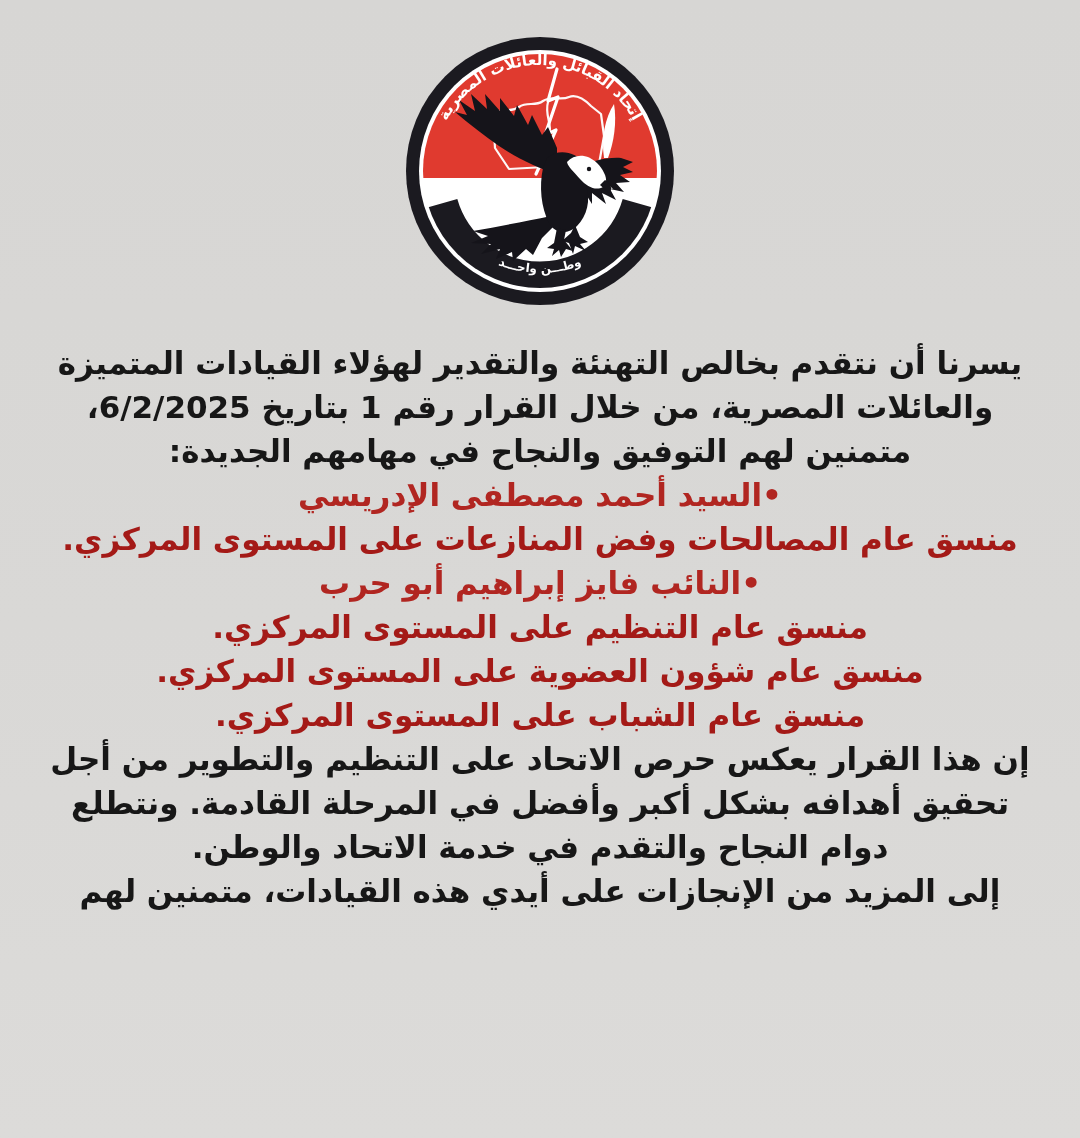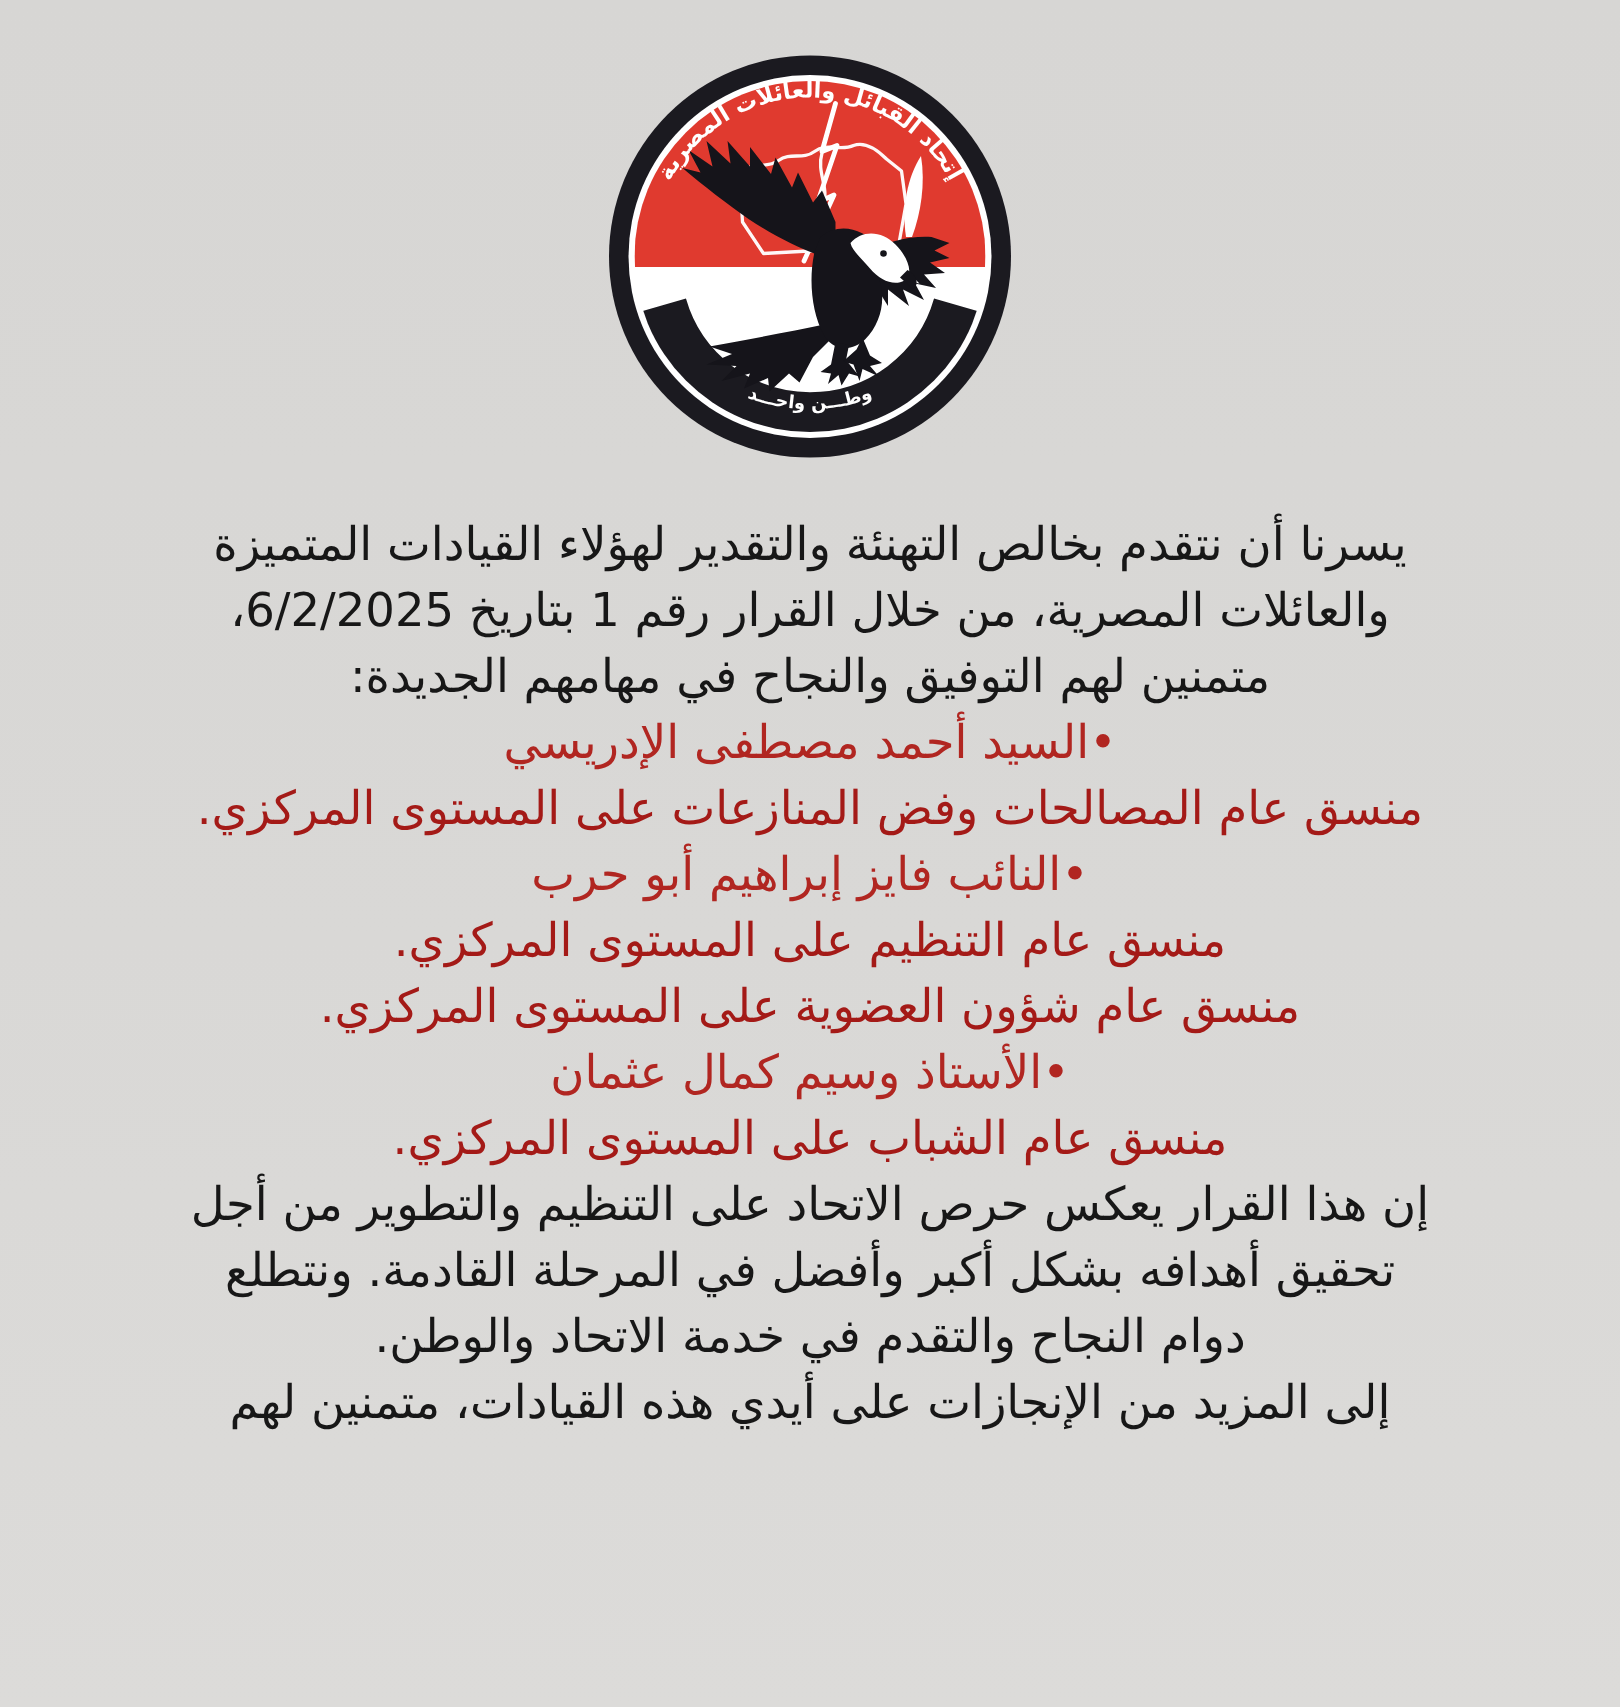--- a/index.html
+++ b/index.html
@@ -14,21 +14,21 @@
   }
   .logo-wrap{
     position:absolute;top:36px;left:405px;width:270px;height:270px;
   }
   .content{
     position:absolute;top:341px;left:0;width:1080px;
     text-align:center;direction:rtl;
   }
   .line{
     height:44px;line-height:44px;white-space:nowrap;
-    font-weight:normal;font-size:31px;letter-spacing:0;
+    font-weight:bold;font-size:31px;letter-spacing:0;
   }
   .line.intro,.line.closing{color:#171717;}
   .line.name{color:#b12621;}
   .line.role{color:#a41a17;}
   svg text{font-family:"DejaVu Sans","Liberation Sans",sans-serif;}
 </style>
 </head>
 <body>
 
 <div class="canvas">
@@ -90,21 +90,20 @@
   <main class="content">
     <div>
         <div class="line intro">يسرنا أن نتقدم بخالص التهنئة والتقدير لهؤلاء القيادات المتميزة</div>
         <div class="line intro">والعائلات المصرية، من خلال القرار رقم 1 بتاريخ 6/2/2025،</div>
         <div class="line intro">متمنين لهم التوفيق والنجاح في مهامهم الجديدة:</div>
         <div class="line name">•السيد أحمد مصطفى الإدريسي</div>
         <div class="line role">منسق عام المصالحات وفض المنازعات على المستوى المركزي.</div>
         <div class="line name">•النائب فايز إبراهيم أبو حرب</div>
         <div class="line role">منسق عام التنظيم على المستوى المركزي.</div>
         <div class="line role">منسق عام شؤون العضوية على المستوى المركزي.</div>
-        <div class="line name">•الأستاذ وسيم كمال عثمان</div>
         <div class="line role">منسق عام الشباب على المستوى المركزي.</div>
         <div class="line closing">إن هذا القرار يعكس حرص الاتحاد على التنظيم والتطوير من أجل</div>
         <div class="line closing">تحقيق أهدافه بشكل أكبر وأفضل في المرحلة القادمة. ونتطلع</div>
         <div class="line closing">دوام النجاح والتقدم في خدمة الاتحاد والوطن.</div>
         <div class="line closing">إلى المزيد من الإنجازات على أيدي هذه القيادات، متمنين لهم</div>
       </div>
   </main>
 
 </div>
 

